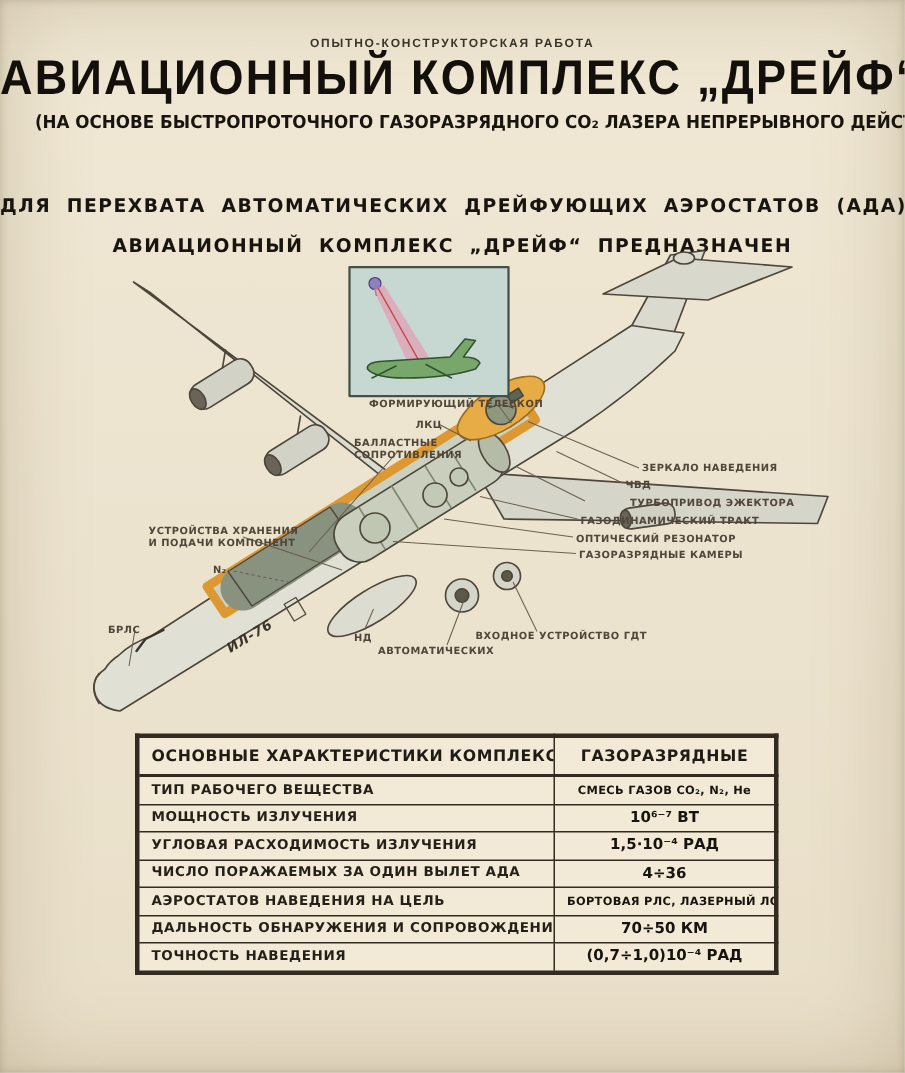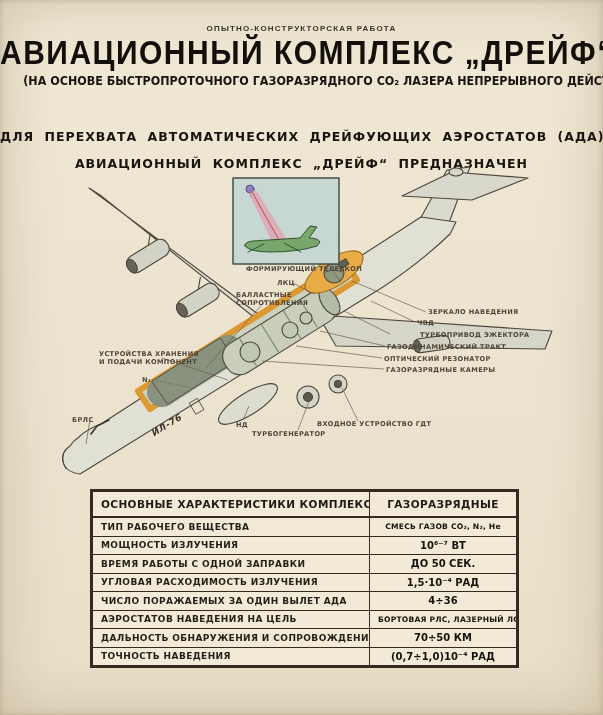--- a/index.html
+++ b/index.html
@@ -178,21 +178,21 @@
   <div class="label-layer">
       <div class="dlabel" style="left: 246px; top: 265px;">ФОРМИРУЮЩИЙ ТЕЛЕСКОП</div>
       <div class="dlabel" style="left: 277px; top: 279px;">ЛКЦ</div>
       <div class="dlabel" style="left: 236px; top: 291px;">БАЛЛАСТНЫЕ
 СОПРОТИВЛЕНИЯ</div>
       <div class="dlabel" style="left: 99px; top: 350px;">УСТРОЙСТВА ХРАНЕНИЯ
 И ПОДАЧИ КОМПОНЕНТ</div>
       <div class="dlabel" style="left: 142px; top: 376px;">N₂</div>
       <div class="dlabel" style="left: 72px; top: 416px;">БРЛС</div>
       <div class="dlabel" style="left: 236px; top: 421px;">НД</div>
-      <div class="dlabel" style="left: 252px; top: 430px;">ТУРБОГЕНЕРАТОР</div>
+      <div class="dlabel" style="left: 252px; top: 430px;">АВТОМАТИЧЕСКИХ</div>
       <div class="dlabel" style="left: 317px; top: 420px;">ВХОДНОЕ УСТРОЙСТВО ГДТ</div>
       <div class="dlabel" style="left: 428px; top: 308px;">ЗЕРКАЛО НАВЕДЕНИЯ</div>
       <div class="dlabel" style="left: 417px; top: 319px;">ЧВД</div>
       <div class="dlabel" style="left: 392px; top: 331px; margin-left: 28px;">ТУРБОПРИВОД ЭЖЕКТОРА</div>
       <div class="dlabel" style="left: 387px; top: 343px;">ГАЗОДИНАМИЧЕСКИЙ ТРАКТ</div>
       <div class="dlabel" style="left: 384px; top: 355px;">ОПТИЧЕСКИЙ РЕЗОНАТОР</div>
       <div class="dlabel" style="left: 386px; top: 366px;">ГАЗОРАЗРЯДНЫЕ КАМЕРЫ</div>
     </div>
   <div class="aircraft-marking">ИЛ-76</div>
 
@@ -210,24 +210,20 @@
     <tbody>
         <tr>
           <td class="row-label">ТИП РАБОЧЕГО ВЕЩЕСТВА</td>
           <td class="row-value small">СМЕСЬ ГАЗОВ CO₂, N₂, He</td>
         </tr>
         <tr>
           <td class="row-label">МОЩНОСТЬ ИЗЛУЧЕНИЯ</td>
           <td class="row-value">10⁶⁻⁷ ВТ</td>
         </tr>
         <tr>
-          <td class="row-label">ВРЕМЯ РАБОТЫ С ОДНОЙ ЗАПРАВКИ</td>
-          <td class="row-value">ДО 50 СЕК.</td>
-        </tr>
-        <tr>
           <td class="row-label">УГЛОВАЯ РАСХОДИМОСТЬ ИЗЛУЧЕНИЯ</td>
           <td class="row-value">1,5·10⁻⁴ РАД</td>
         </tr>
         <tr>
           <td class="row-label">ЧИСЛО ПОРАЖАЕМЫХ ЗА ОДИН ВЫЛЕТ АДА</td>
           <td class="row-value">4÷36</td>
         </tr>
         <tr>
           <td class="row-label">АЭРОСТАТОВ НАВЕДЕНИЯ НА ЦЕЛЬ</td>
           <td class="row-value small">БОРТОВАЯ РЛС, ЛАЗЕРНЫЙ ЛОКАТОР</td>

